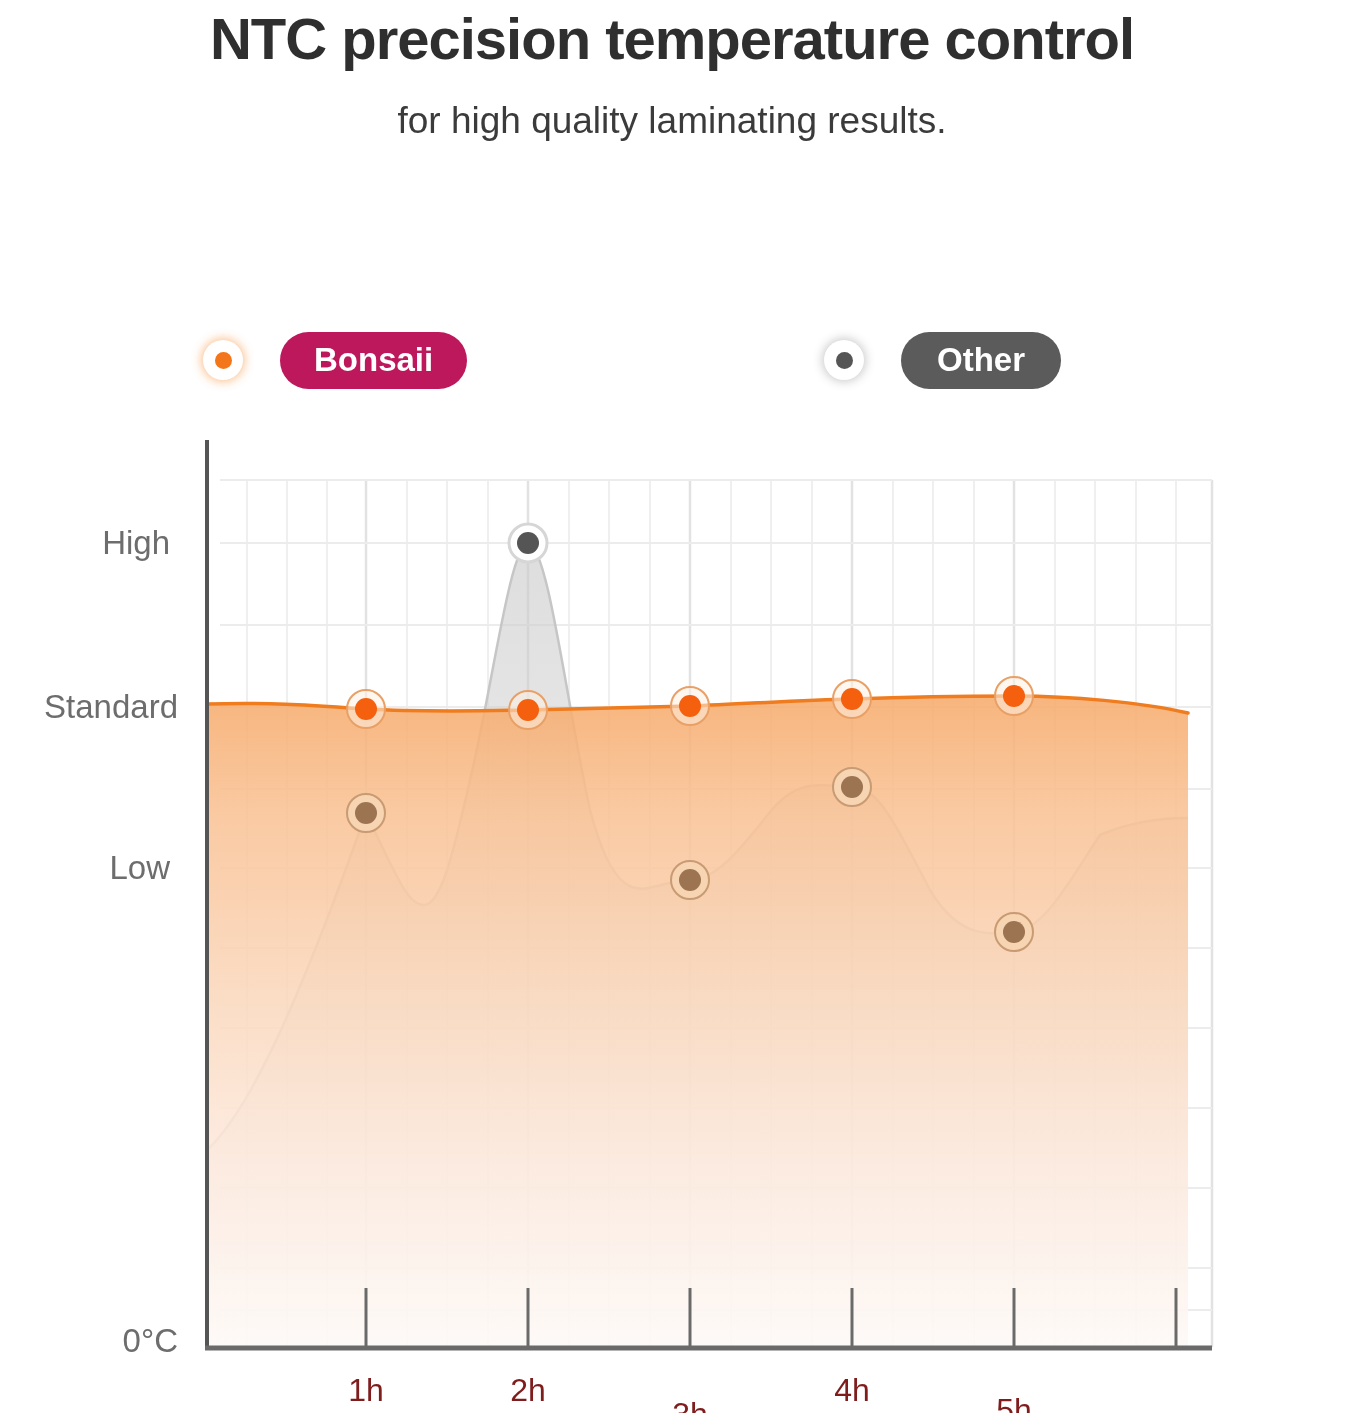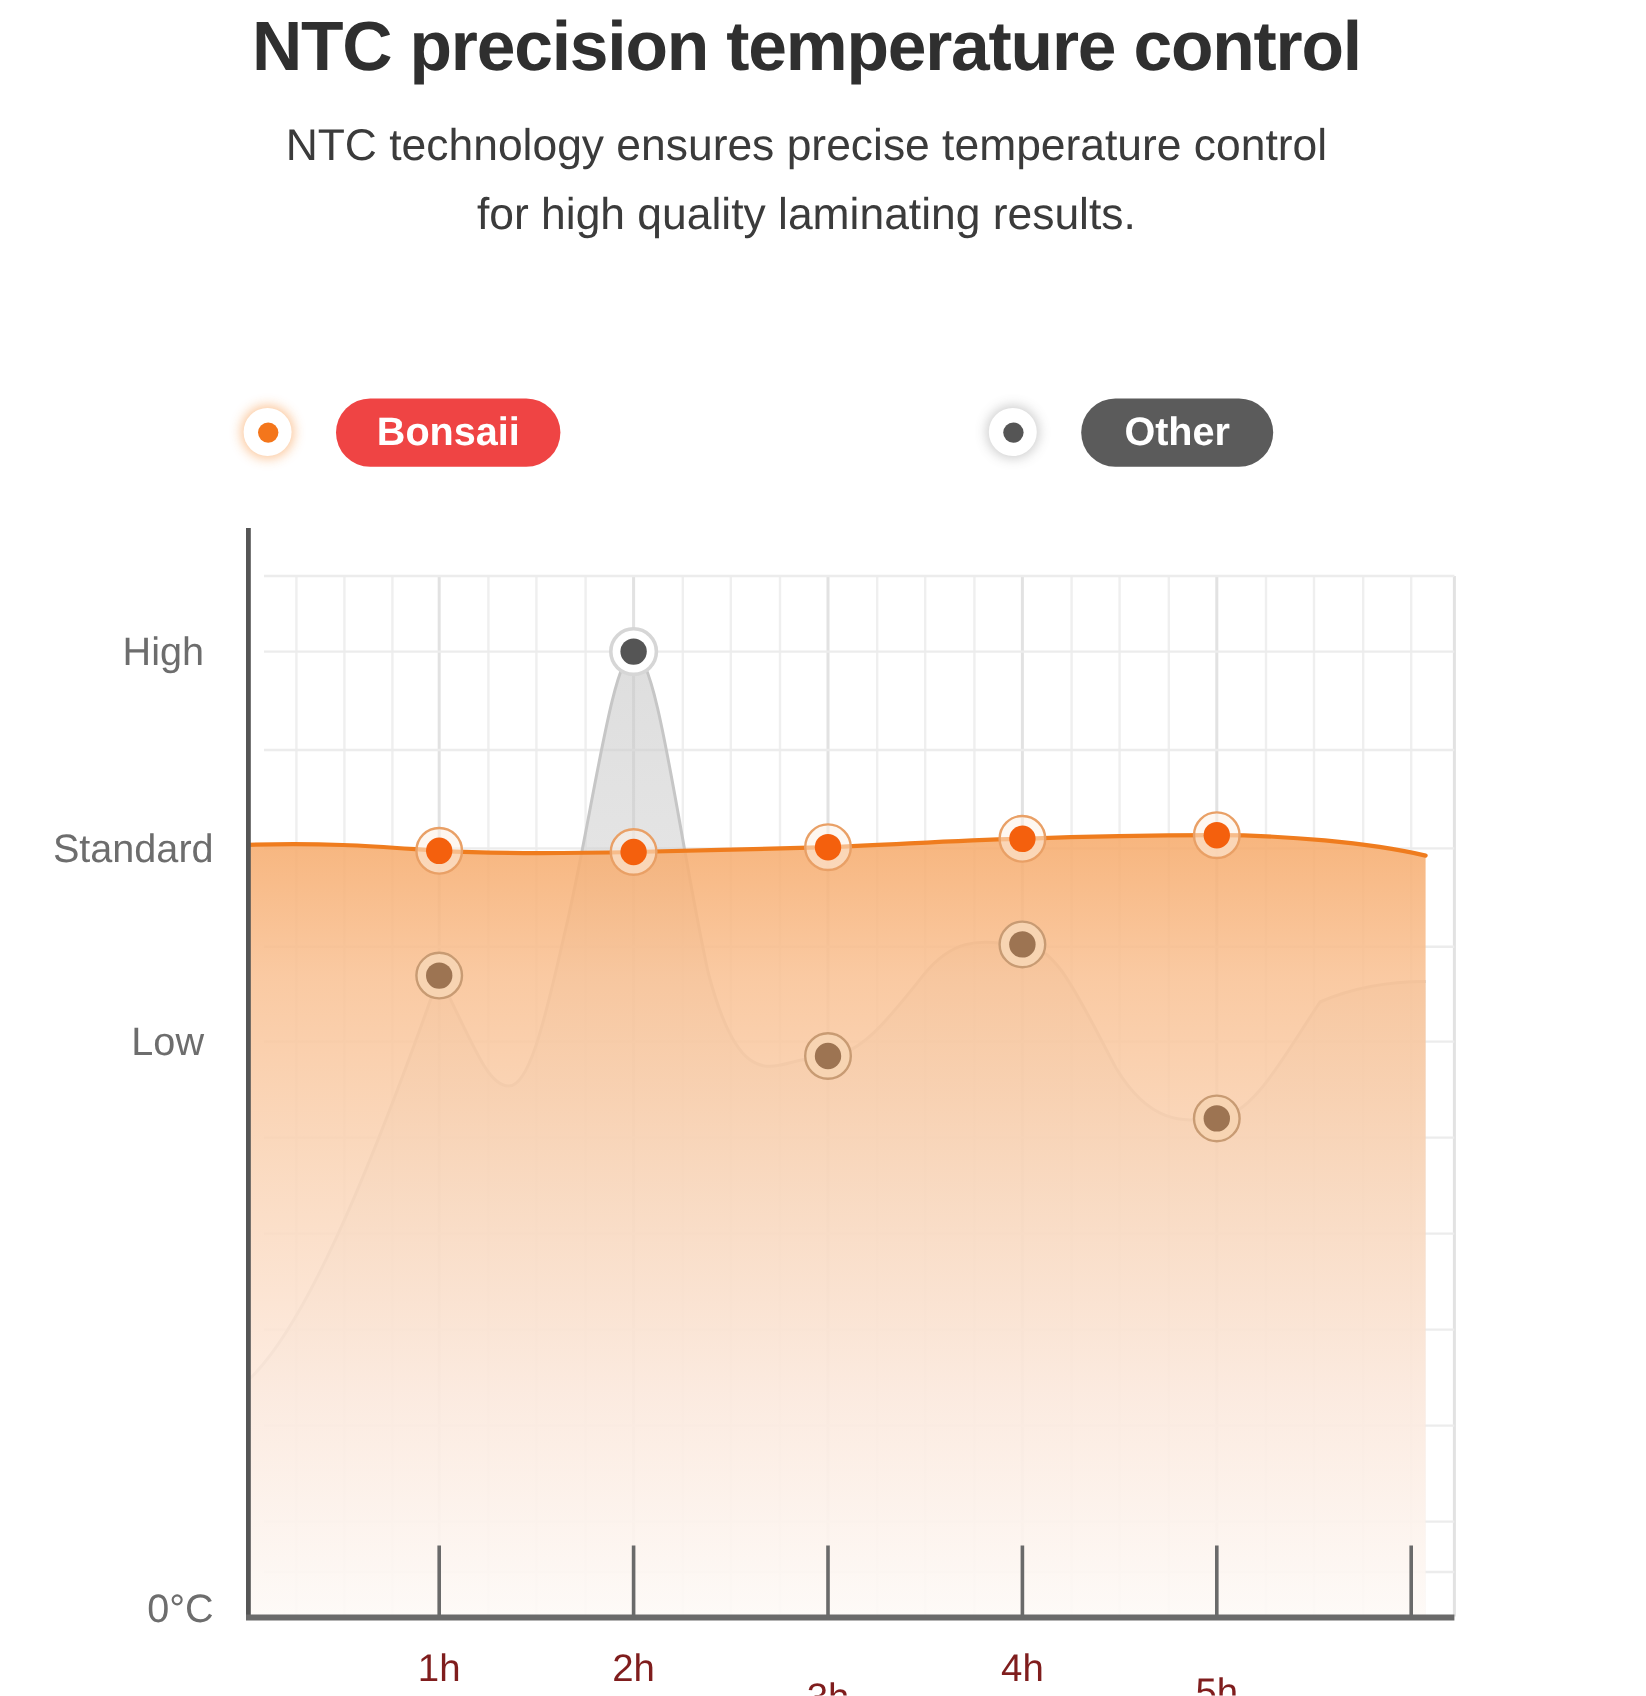--- a/index.html
+++ b/index.html
@@ -91,21 +91,21 @@
     display: flex;
     align-items: center;
     justify-content: center;
     padding: 0 34px;
     font-size: 33px;
     font-weight: bold;
     color: #ffffff;
     min-width: 160px;
     box-sizing: border-box;
   }
-  .legend-pill.orange { background: #ef4444; }
+  .legend-pill.orange { background: #be185d; }
   .legend-pill.gray   { background: #5b5b5b; }
 
   
   .chart-wrap {
     position: absolute;
     left: 0;
     top: 0;
     width: 1372px;
     height: 1413px;
   }
@@ -129,21 +129,20 @@
     left: 0;
     top: 0;
   }
 </style>
 </head>
 <body>
 
 <div class="header">
   <h1 class="title">NTC precision temperature control</h1>
   <p class="subtitle">
-    <span class="sub-line">NTC technology ensures precise temperature control</span>
     <span class="sub-line">for high quality laminating results.</span>
   </p>
 </div>
 
 <div class="legend">
   <div class="legend-item bonsaii">
     <span class="legend-dot orange">
       <span class="inner"></span>
     </span>
     <span class="legend-pill orange">Bonsaii</span>

